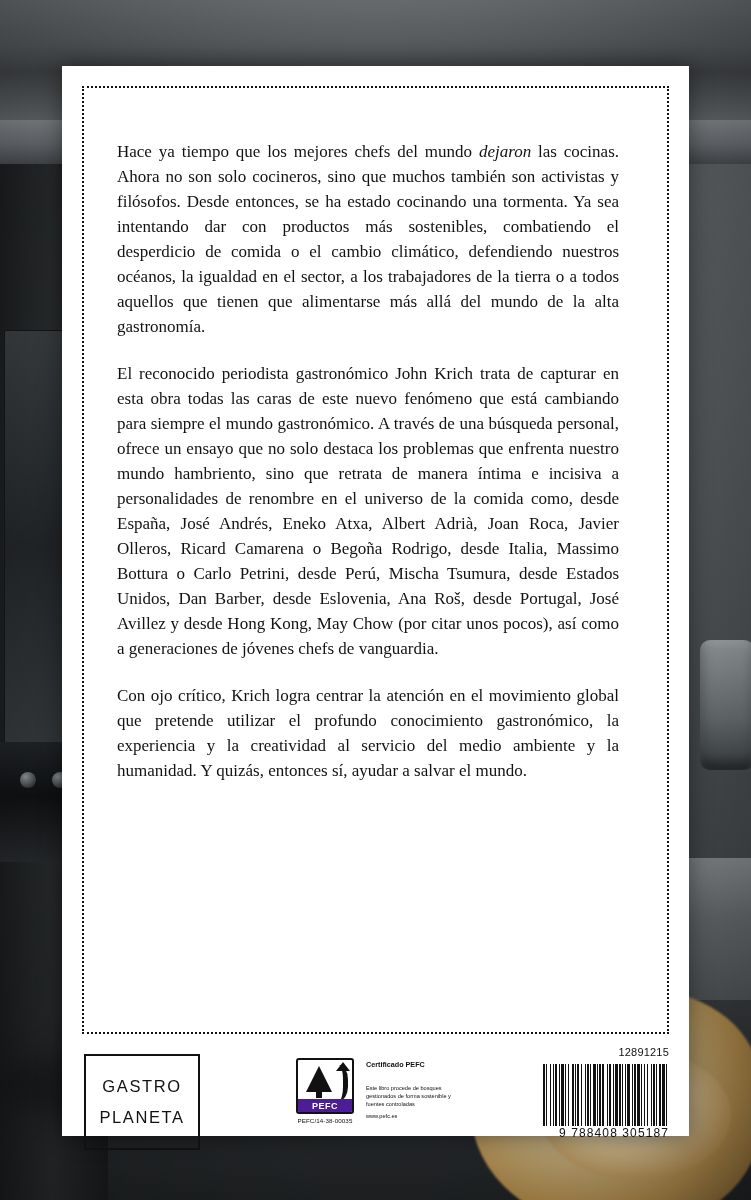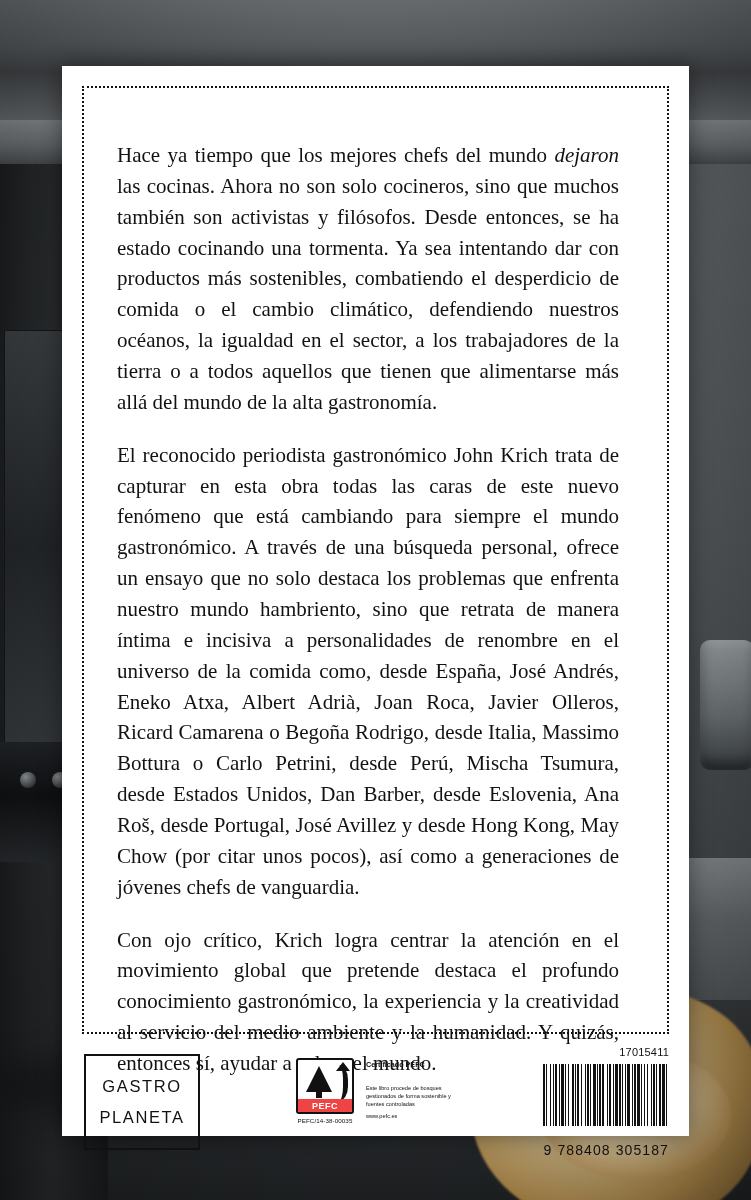--- a/index.html
+++ b/index.html
@@ -138,21 +138,21 @@
   }
   #blurb {
     position: absolute;
     left: 55px;
     top: 74px;
     width: 502px;
   }
   #blurb p {
     margin: 0 0 22px 0;
     font-family: "Liberation Serif", serif;
-    font-size: 21px;
+    font-size: 17px;
     line-height: 1.47;
     color: #121212;
     text-align: justify;
     -webkit-hyphens: auto;
     hyphens: auto;
   }
   #blurb p:last-child { margin-bottom: 0; }
   #blurb em { font-style: italic; }
 
   
@@ -241,21 +241,21 @@
     top: 2px;
     width: 0; height: 0;
     border-left: 7px solid transparent;
     border-right: 7px solid transparent;
     border-bottom: 9px solid #111;
   }
   #pefc-logo .band {
     position: absolute;
     left: 0; right: 0; bottom: 0;
     height: 13px;
-    background: #ef4444;
+    background: #4c1d95;
     color: #fff;
     font-family: "Liberation Sans", sans-serif;
     font-size: 9px;
     font-weight: bold;
     letter-spacing: .5px;
     display: flex;
     align-items: center;
     justify-content: center;
   }
   #pefc-code {
@@ -310,23 +310,23 @@
     display: flex;
     align-items: flex-end;
     gap: 0;
     justify-content: flex-end;
   }
   .bar {
     background: #111;
     display: inline-block;
   }
   #isbn-digits {
-    margin-top: 16px;
-    font-family: "Liberation Sans", sans-serif;
-    font-size: 14px;
+    margin-top: 0;
+    font-family: "Liberation Sans", sans-serif;
+    font-size: 12px;
     letter-spacing: 1.1px;
     color: #111;
     text-align: right;
   }
 </style>
 </head>
 <body>
 
 <div id="bg">
   <div class="bg-band b-top"></div>
@@ -356,21 +356,21 @@
   <div class="vgrad"></div>
 </div>
 
 <div id="cover">
 
   <div id="dotted-frame"></div>
 
   <div id="blurb">
     <p>Hace ya tiempo que los mejores chefs del mundo <em>dejaron</em> las cocinas. Ahora no son solo cocineros, sino que muchos también son activistas y filósofos. Desde entonces, se ha estado cocinando una tormenta. Ya sea intentando dar con productos más sostenibles, combatiendo el desperdicio de comida o el cambio climático, defendiendo nuestros océanos, la igualdad en el sector, a los trabajadores de la tierra o a todos aquellos que tienen que alimentarse más allá del mundo de la alta gastronomía.</p>
     <p>El reconocido periodista gastronómico John Krich trata de capturar en esta obra todas las caras de este nuevo fenómeno que está cambiando para siempre el mundo gastronómico. A través de una búsqueda personal, ofrece un ensayo que no solo destaca los problemas que enfrenta nuestro mundo hambriento, sino que retrata de manera íntima e incisiva a personalidades de renombre en el universo de la comida como, desde España, José Andrés, Eneko Atxa, Albert Adrià, Joan Roca, Javier Olleros, Ricard Camarena o Begoña Rodrigo, desde Italia, Massimo Bottura o Carlo Petrini, desde Perú, Mischa Tsumura, desde Estados Unidos, Dan Barber, desde Eslovenia, Ana Roš, desde Portugal, José Avillez y desde Hong Kong, May Chow (por citar unos pocos), así como a generaciones de jóvenes chefs de vanguardia.</p>
-    <p>Con ojo crítico, Krich logra centrar la atención en el movimiento global que pretende destaca el profundo conocimiento gastronómico, la experiencia y la creatividad al servicio del medio ambiente y la humanidad. Y quizás, entonces sí, ayudar a salvar el mundo.</p>
+    <p>Con ojo crítico, Krich logra centrar la atención en el movimiento global que pretende utilizar el profundo conocimiento gastronómico, la experiencia y la creatividad al servicio del medio ambiente y la humanidad. Y quizás, entonces sí, ayudar a salvar el mundo.</p>
   </div>
 
   <div id="footer">
 
     <div id="logo-box">
       <span class="logo-word">GASTRO</span>
       <span class="logo-word">PLANETA</span>
     </div>
 
     <div id="pefc">
@@ -385,21 +385,21 @@
         <div id="pefc-code">PEFC/14-38-00035</div>
       </div>
       <div id="pefc-text">
         <div id="pefc-title">Certificado PEFC</div>
         <div id="pefc-desc">Este libro procede de bosques gestionados de forma sostenible y fuentes controladas</div>
         <div id="pefc-url">www.pefc.es</div>
       </div>
     </div>
 
     <div id="barcode-area">
-      <div id="internal-code">17015411</div>
+      <div id="internal-code">12891215</div>
       <div id="barcode-box">
           <span class="bar" style="width: 2px; height: 62px; background: rgb(17, 17, 17);"></span>
           <span class="bar" style="width: 1px; height: 62px; background: transparent;"></span>
           <span class="bar" style="width: 1px; height: 62px; background: rgb(17, 17, 17);"></span>
           <span class="bar" style="width: 3px; height: 62px; background: transparent;"></span>
           <span class="bar" style="width: 1px; height: 62px; background: rgb(17, 17, 17);"></span>
           <span class="bar" style="width: 2px; height: 62px; background: transparent;"></span>
           <span class="bar" style="width: 1px; height: 62px; background: rgb(17, 17, 17);"></span>
           <span class="bar" style="width: 1px; height: 62px; background: transparent;"></span>
           <span class="bar" style="width: 2px; height: 62px; background: rgb(17, 17, 17);"></span>

